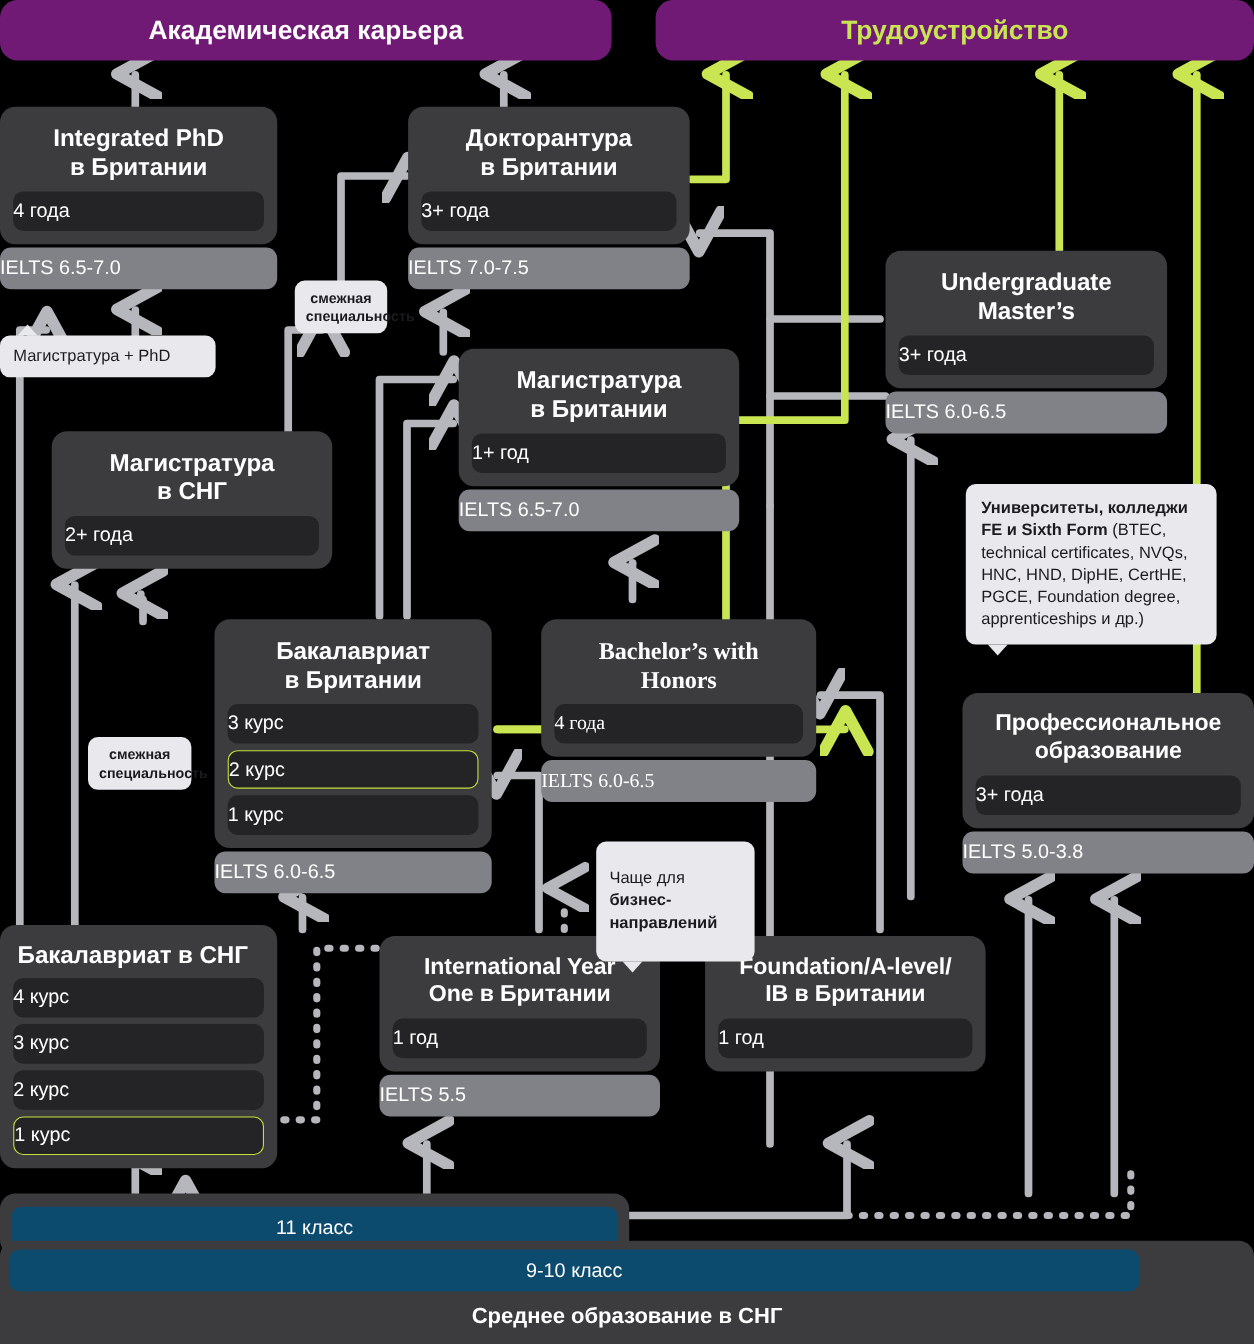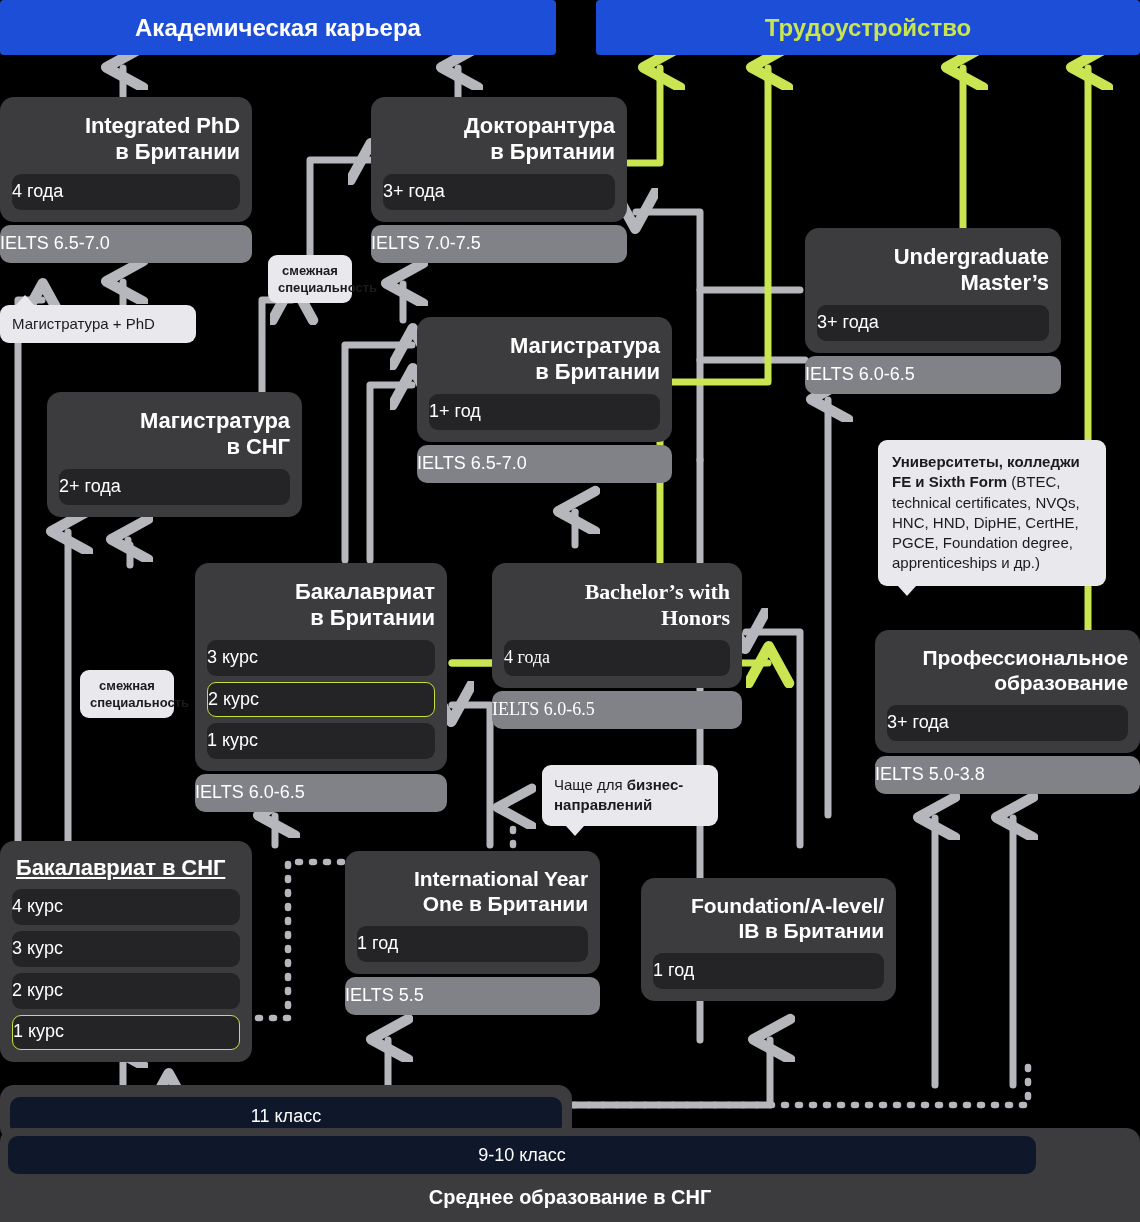--- a/index.html
+++ b/index.html
@@ -12,48 +12,48 @@
   svg.edges{position:absolute;left:0;top:0;width:1140px;height:1222px;overflow:visible;pointer-events:none;}
 
   
   .node{position:absolute;box-sizing:border-box;}
   .card{
     background:#3c3c3e;border-radius:14px;padding:10px 12px 12px;
     box-sizing:border-box;width:100%;
   }
   .card .title{
     color:#fff;font-weight:700;font-size:22px;line-height:1.17;
-    text-align:right;letter-spacing:-0.1px;margin:6px 0 10px;
+    text-align:center;letter-spacing:-0.1px;margin:6px 0 10px;
   }
   .card .title.small{font-size:21px;}
   .pill{
     background:#242426;border-radius:9px;color:#fff;font-size:18px;
     padding:7px 0 8px;margin-top:6px;
   }
   .pill:first-of-type{margin-top:0;}
   .pill.sel{border:1.5px solid #c3e13a;padding:5.5px 0 6.5px;}
   .ielts{
     background:#808287;border-radius:10px;color:#fff;font-size:18px;
     text-align:left;padding:8px 0 9px;margin-top:3px;box-sizing:border-box;width:100%;
   }
 
   
   .banner{
-    position:absolute;background:#1d4ed8;border-radius:4px;
+    position:absolute;background:#701a75;border-radius:16px;
     display:flex;align-items:center;justify-content:center;
     font-weight:700;font-size:24px;color:#fff;box-sizing:border-box;
   }
   .banner.lime{color:#c9e552;}
 
   
   .schoolwrap{
     position:absolute;background:#3c3c3e;border-radius:14px;box-sizing:border-box;
   }
   .schoolbar{
-    position:absolute;background:#0f172a;border-radius:10px;color:#fff;
+    position:absolute;background:#0c4a6e;border-radius:10px;color:#fff;
     font-size:18px;display:flex;align-items:center;justify-content:center;
     box-sizing:border-box;
   }
   .bottomlabel{
     position:absolute;color:#fff;font-weight:700;font-size:20px;
     display:flex;align-items:center;justify-content:center;
   }
 
   
   .tip{
@@ -253,40 +253,40 @@
         <span style="white-space:pre-line">Профессиональное
 образование</span>
       </div>
       <div class="pill">3+ года</div>
     </div>
     <div class="ielts">IELTS 5.0-3.8</div>
   </div>
 
   <div class="node" style="left:0;top:841px;width:252px;">
     <div class="card">
-      <div class="title" style="text-align:left;margin:4px 0 8px 4px;text-decoration:underline;">Бакалавриат в СНГ</div>
+      <div class="title" style="text-align:left;margin:4px 0 8px 4px;">Бакалавриат в СНГ</div>
       <div class="pill">4 курс</div>
       <div class="pill">3 курс</div>
       <div class="pill">2 курс</div>
       <div class="pill sel">1 курс</div>
     </div>
   </div>
 
   <div class="node" style="left:345px;top:851px;width:255px;">
     <div class="card">
       <div class="title small">
         <span style="white-space:pre-line">International Year
 One в Британии</span>
       </div>
       <div class="pill">1 год</div>
     </div>
     <div class="ielts">IELTS 5.5</div>
   </div>
 
-  <div class="node" style="left:641px;top:851px;width:255px;margin-top:27px;">
+  <div class="node" style="left:641px;top:851px;width:255px;">
     <div class="card">
       <div class="title small">
         <span style="white-space:pre-line">Foundation/A-level/
 IB в Британии</span>
       </div>
       <div class="pill">1 год</div>
     </div>
   </div>
 
   <div class="schoolwrap" style="left:0;top:1085px;width:572px;height:56px;"></div>
@@ -304,21 +304,21 @@
   <div class="tip" style="left:80px;top:670px;width:94px;">
     <span style="white-space:pre-line">смежная
 специальность</span>
   </div>
 
   <div class="tip plain" style="left:0;top:305px;width:196px;padding:9px 12px;">
     <span class="tail up" style="left:16px;"></span>
     <span>Магистратура + PhD</span>
   </div>
 
-  <div class="tip note" style="left:542px;top:765px;width:176px;padding:10px 12px;">
+  <div class="tip note" style="left:542px;top:765px;width:144px;padding:24px 12px;">
     <span class="tail down" style="left:24px;"></span>
     <span>Чаще для </span><span class="b">бизнес-направлений</span>
   </div>
 
   <div class="tip note" style="left:878px;top:440px;width:228px;padding:12px 14px;">
     <span class="tail down" style="left:20px;"></span>
     <span class="b">Университеты, колледжи</span>
     <span> </span><span class="b">FE и Sixth Form</span><span> (BTEC, technical certificates, NVQs, HNC, HND, DipHE, CertHE, PGCE, Foundation degree, apprenticeships и др.)</span>
   </div>
 

